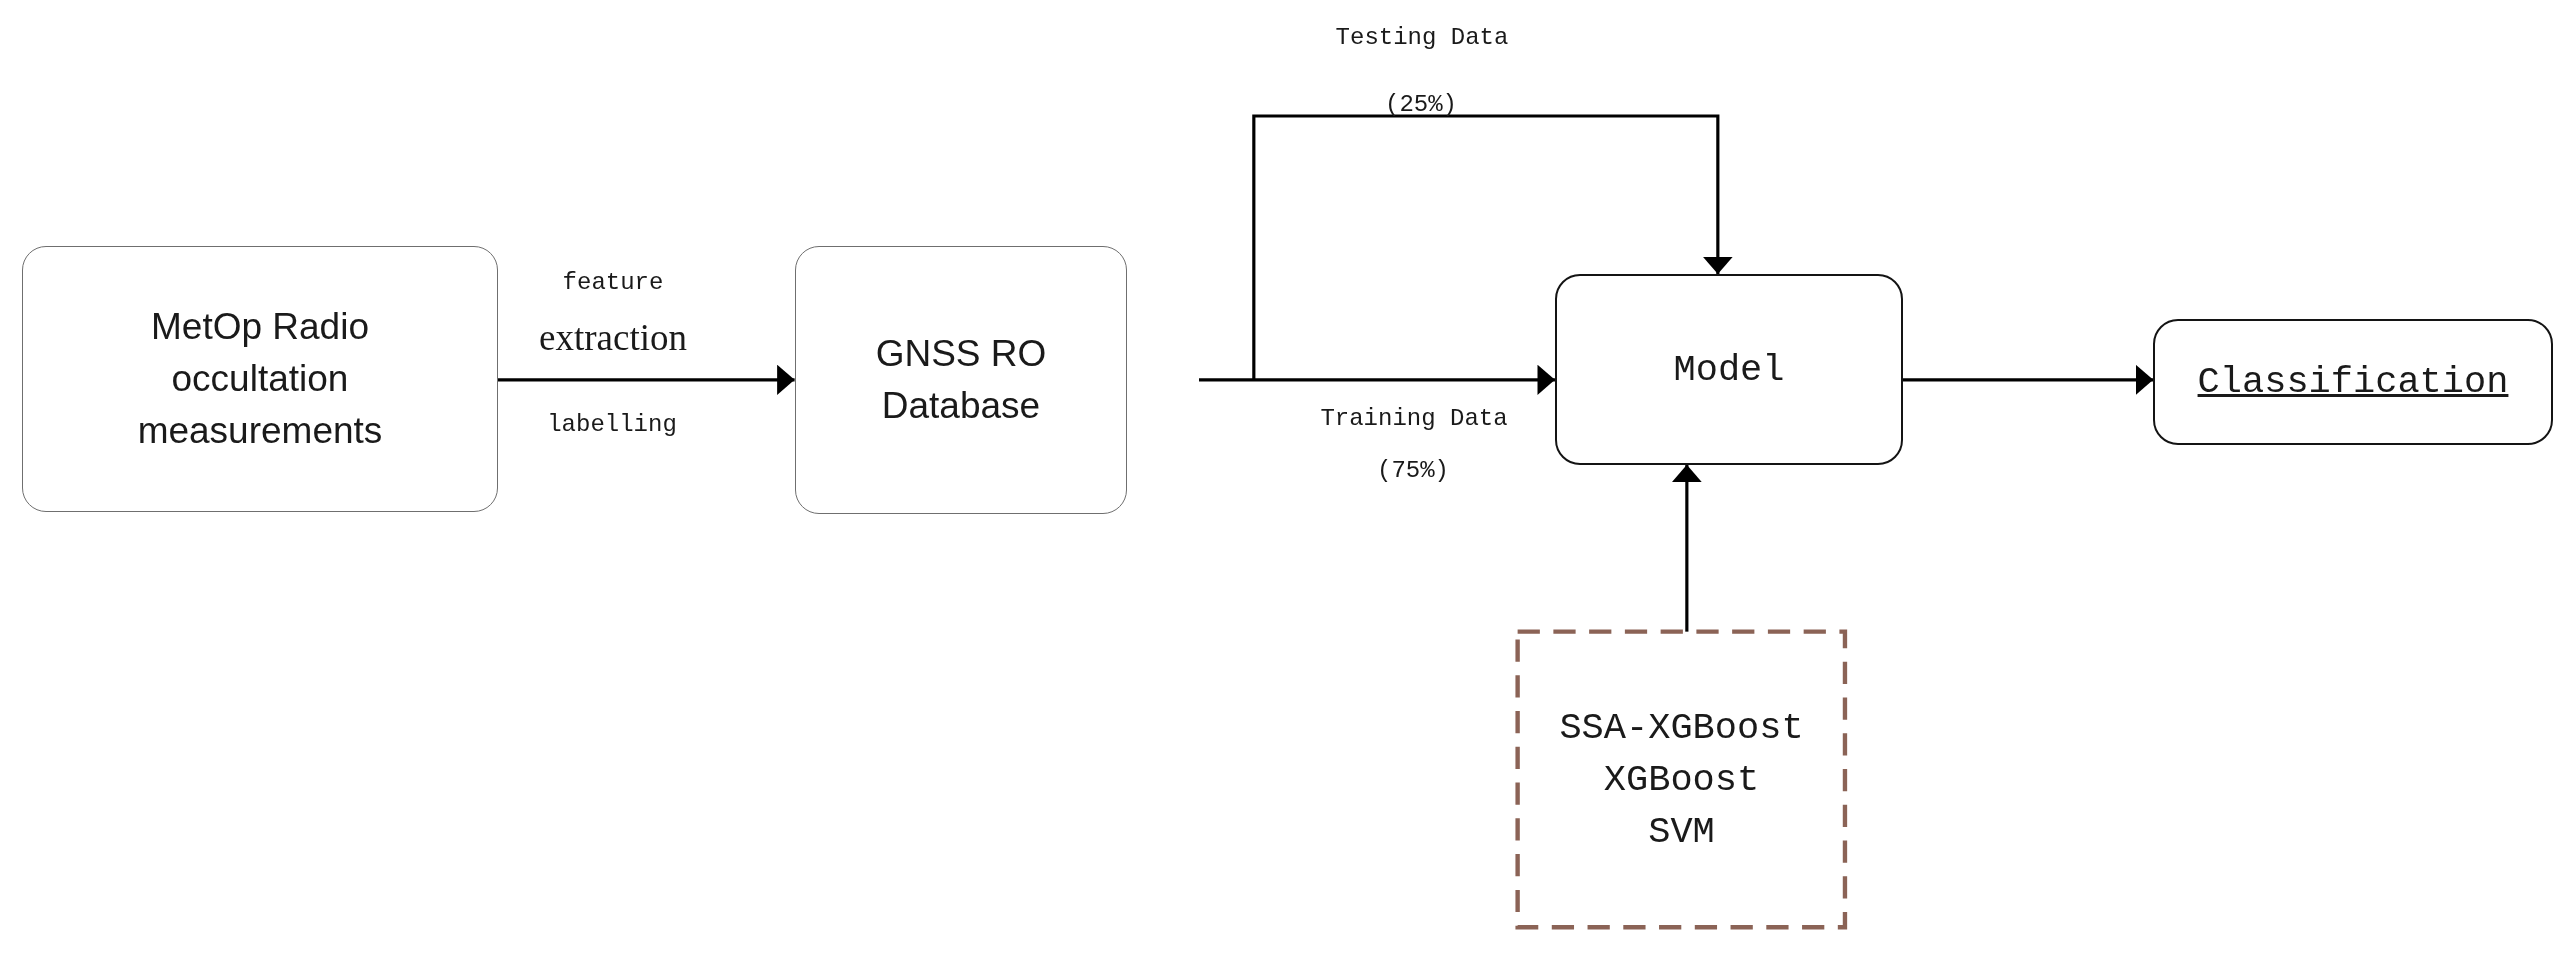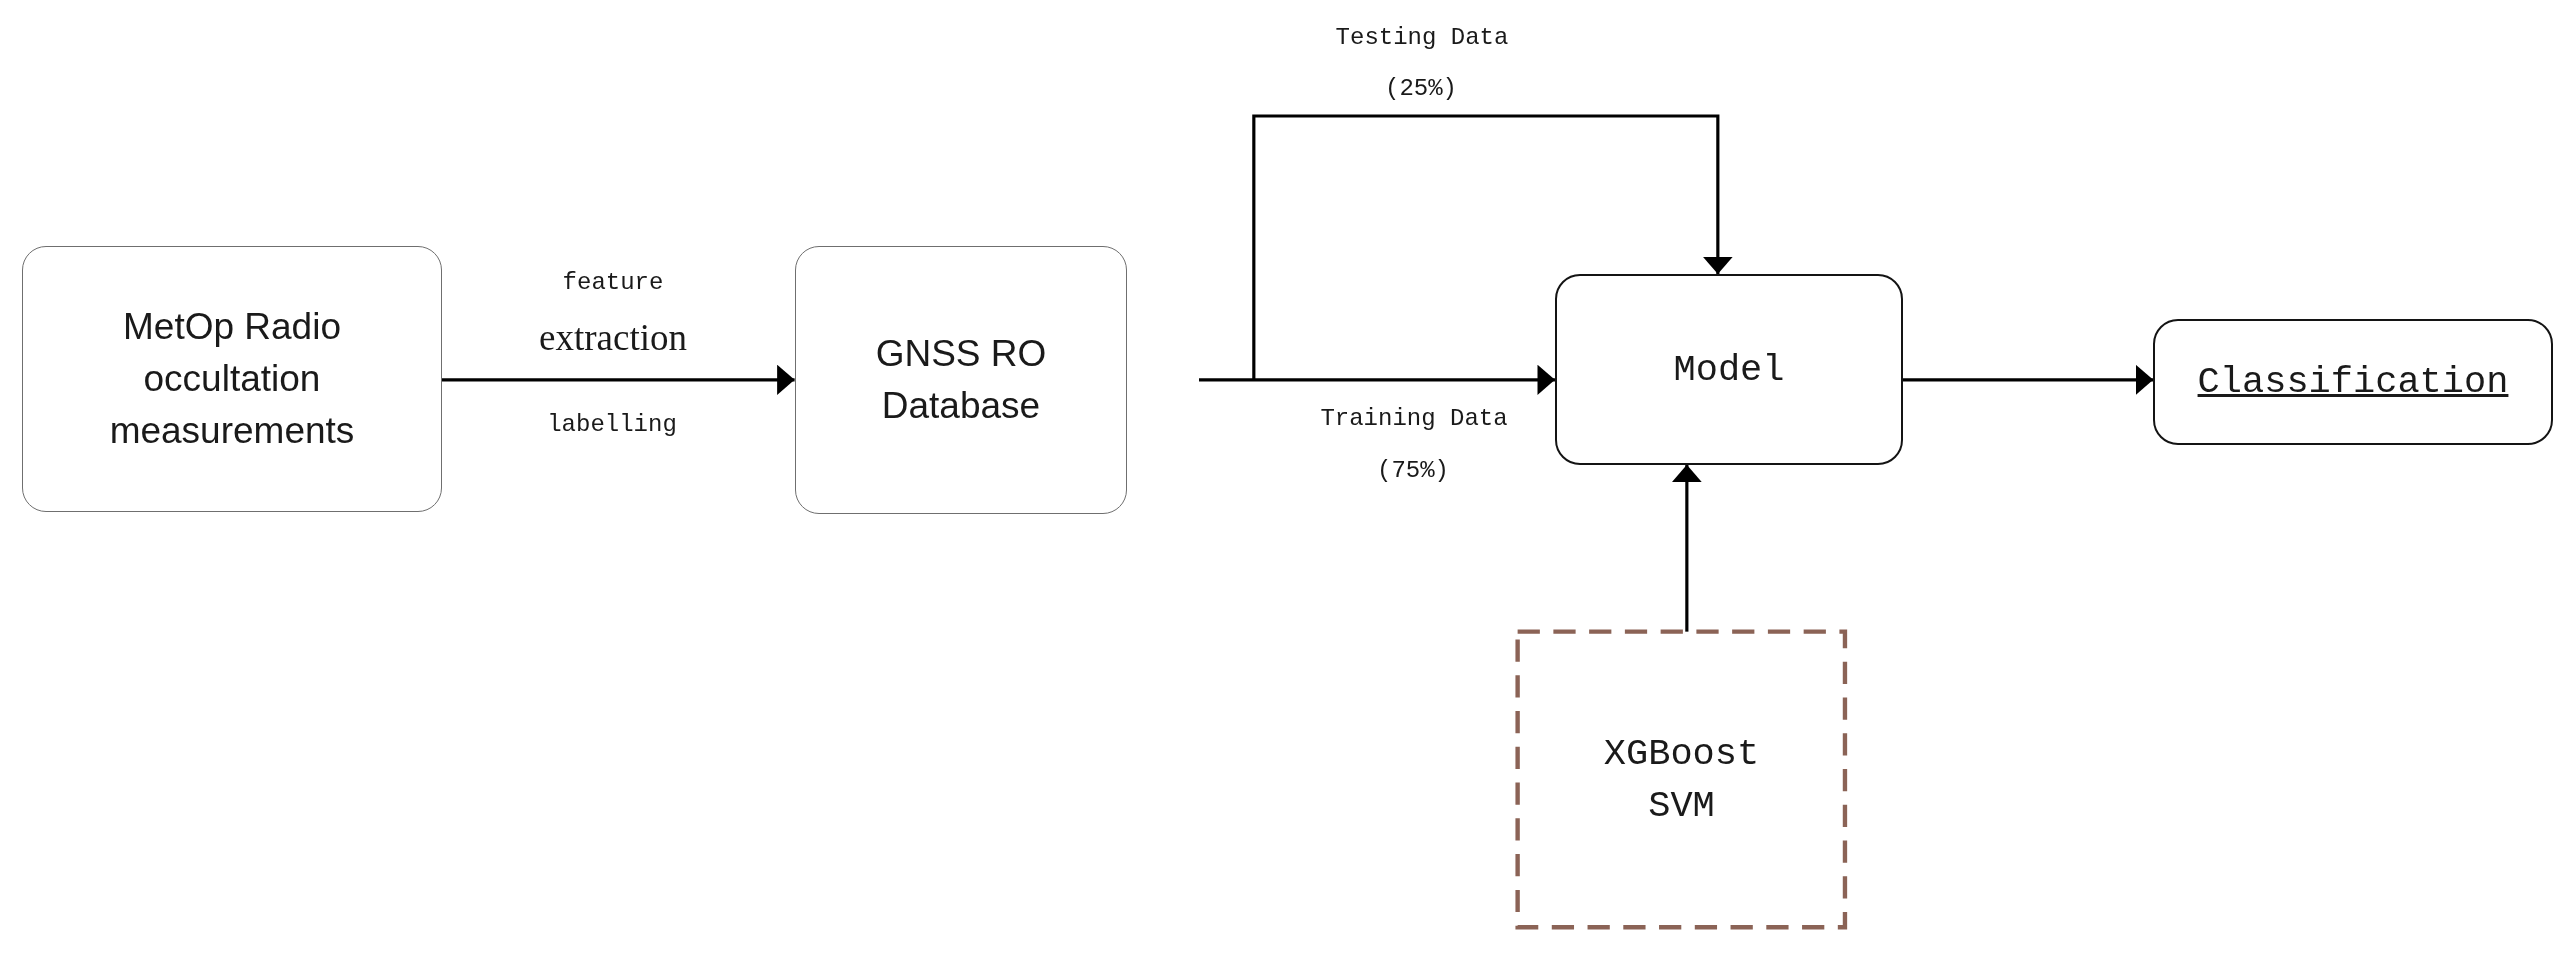--- a/index.html
+++ b/index.html
@@ -73,48 +73,49 @@
 
     <path d="M 1578 478 L 1578 146 L 2162 146 L 2162 345" marker-end="url(#arrow)"></path>
 
     <path d="M 2395 478 L 2710 478" marker-end="url(#arrow)"></path>
 
     <path d="M 2123 795 L 2123 585" marker-end="url(#arrow)"></path>
 
     <rect class="dashed-rect" x="1910" y="795" width="412" height="372"></rect>
   </svg>
 
-  <div class="node rounded sans-text" style="left:22px;top:246px;width:420px;height:266px;">
+  <div class="node rounded sans-text" style="left:22px;top:246px;width:476px;height:266px;">
     <div>MetOp Radio</div>
     <div>occultation</div>
     <div>measurements</div>
   </div>
 
   <div class="node rounded sans-text" style="left:795px;top:246px;width:332px;height:268px;">
     <div>GNSS RO</div>
     <div>Database</div>
   </div>
 
   <div class="node sharp mono-text" style="left:1555px;top:274px;width:348px;height:191px;">
     <div>Model</div>
   </div>
 
   <div class="node sharp mono-text" style="left:2153px;top:319px;width:400px;height:126px;text-decoration:underline;">
     <div>Classification</div>
   </div>
 
   <div class="node mono-text" style="left:1518px;top:632px;width:327px;height:296px;">
+    <div>SSA-XGBoost</div>
     <div>XGBoost</div>
     <div>SVM</div>
   </div>
 
   <span class="edge-label mono" style="left:613px;top:282px;">feature</span>
   <span class="edge-label sans" style="left:613px;top:337px;">extraction</span>
   <span class="edge-label mono" style="left:612px;top:424px;">labelling</span>
 
   <span class="edge-label mono" style="left:1422px;top:37px;">Testing Data</span>
-  <span class="edge-label mono" style="left:1421px;top:88px;">(25%)</span>
+  <span class="edge-label mono" style="left:1421px;top:104px;">(25%)</span>
 
   <span class="edge-label mono" style="left:1414px;top:418px;">Training Data</span>
   <span class="edge-label mono" style="left:1413px;top:470px;">(75%)</span>
 
 </div>
 
 
 </body></html>

